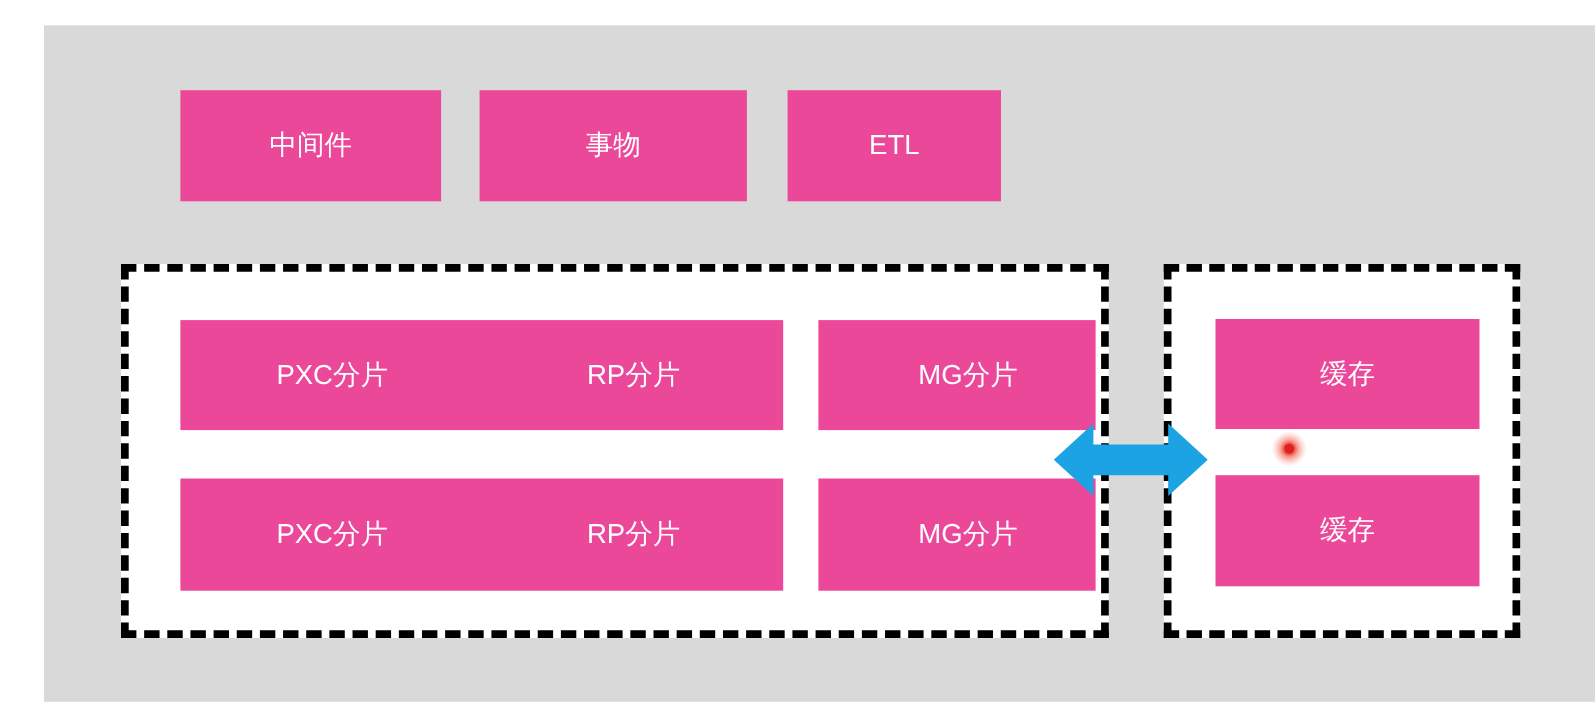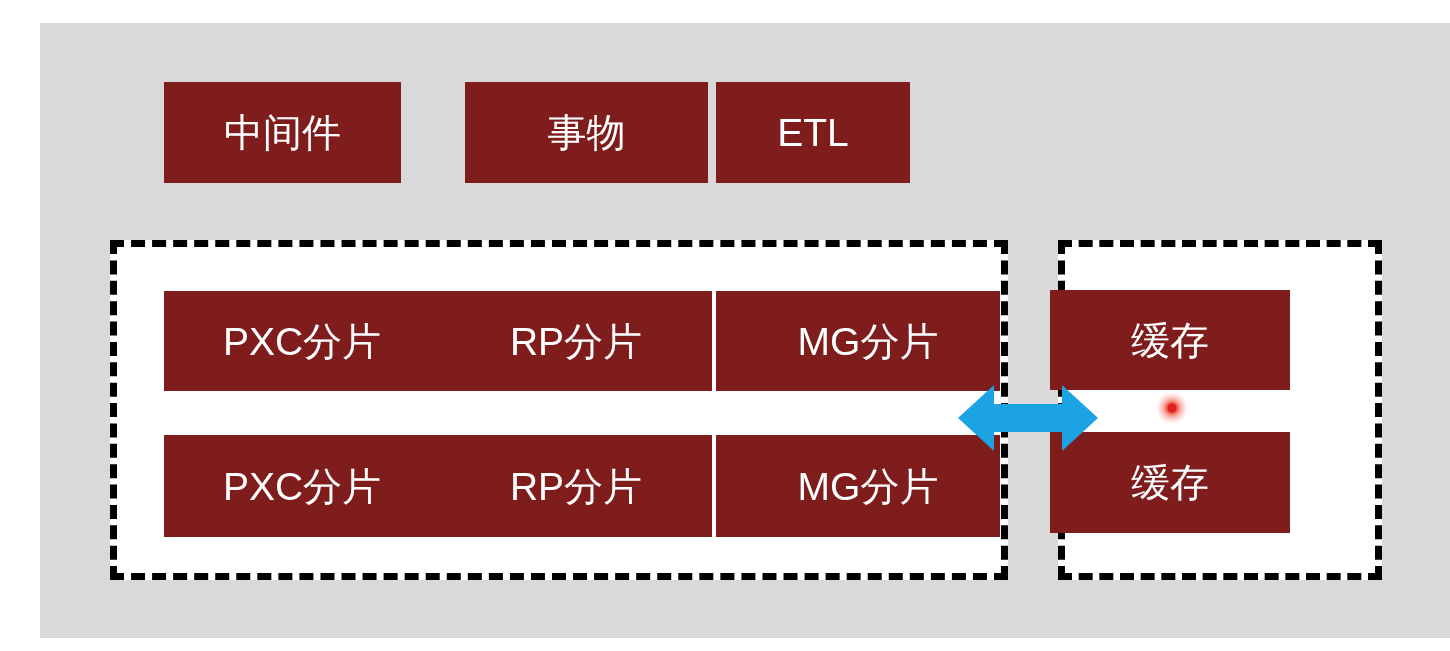--- a/index.html
+++ b/index.html
@@ -23,46 +23,46 @@
     position: absolute;
     left: 40px;
     top: 23px;
     width: 1410px;
     height: 615px;
     background: #d9d9d9;
   }
   
   .node {
     position: absolute;
-    background: #7f1d1d;
+    background: #ec4899;
     color: #ffffff;
     display: flex;
     align-items: center;
     justify-content: center;
-    font-size: 39px;
+    font-size: 25px;
     font-weight: 400;
     line-height: 1;
     letter-spacing: 0px;
     box-sizing: border-box;
     text-align: center;
     white-space: nowrap;
   }
   .node-top    { top: 82px;  height: 101px; }
   .node-row-1  { top: 291px; height: 100px; }
   .node-row-2  { top: 435px; height: 102px; }
   .cache-row-1 { top: 290px; height: 100px; }
   .cache-row-2 { top: 432px; height: 101px; }
 
   .col-mid   { left: 164px; width: 237px; }
-  .col-evt   { left: 465px; width: 243px; }
+  .col-evt   { left: 436px; width: 243px; }
   .col-etl   { left: 716px; width: 194px; }
   .col-pxc   { left: 164px; width: 276px; }
   .col-rp    { left: 440px; width: 272px; }
-  .col-mg    { left: 716px; width: 284px; padding-left: 20px; }
-  .col-cache { left: 1050px; width: 240px; }
+  .col-mg    { left: 744px; width: 252px; padding-left: 20px; }
+  .col-cache { left: 1105px; width: 240px; }
 
   
   .group {
     position: absolute;
     background: #ffffff;
     border: 7px dashed #000000;
     box-sizing: border-box;
   }
   .group-left {
     left: 110px;

